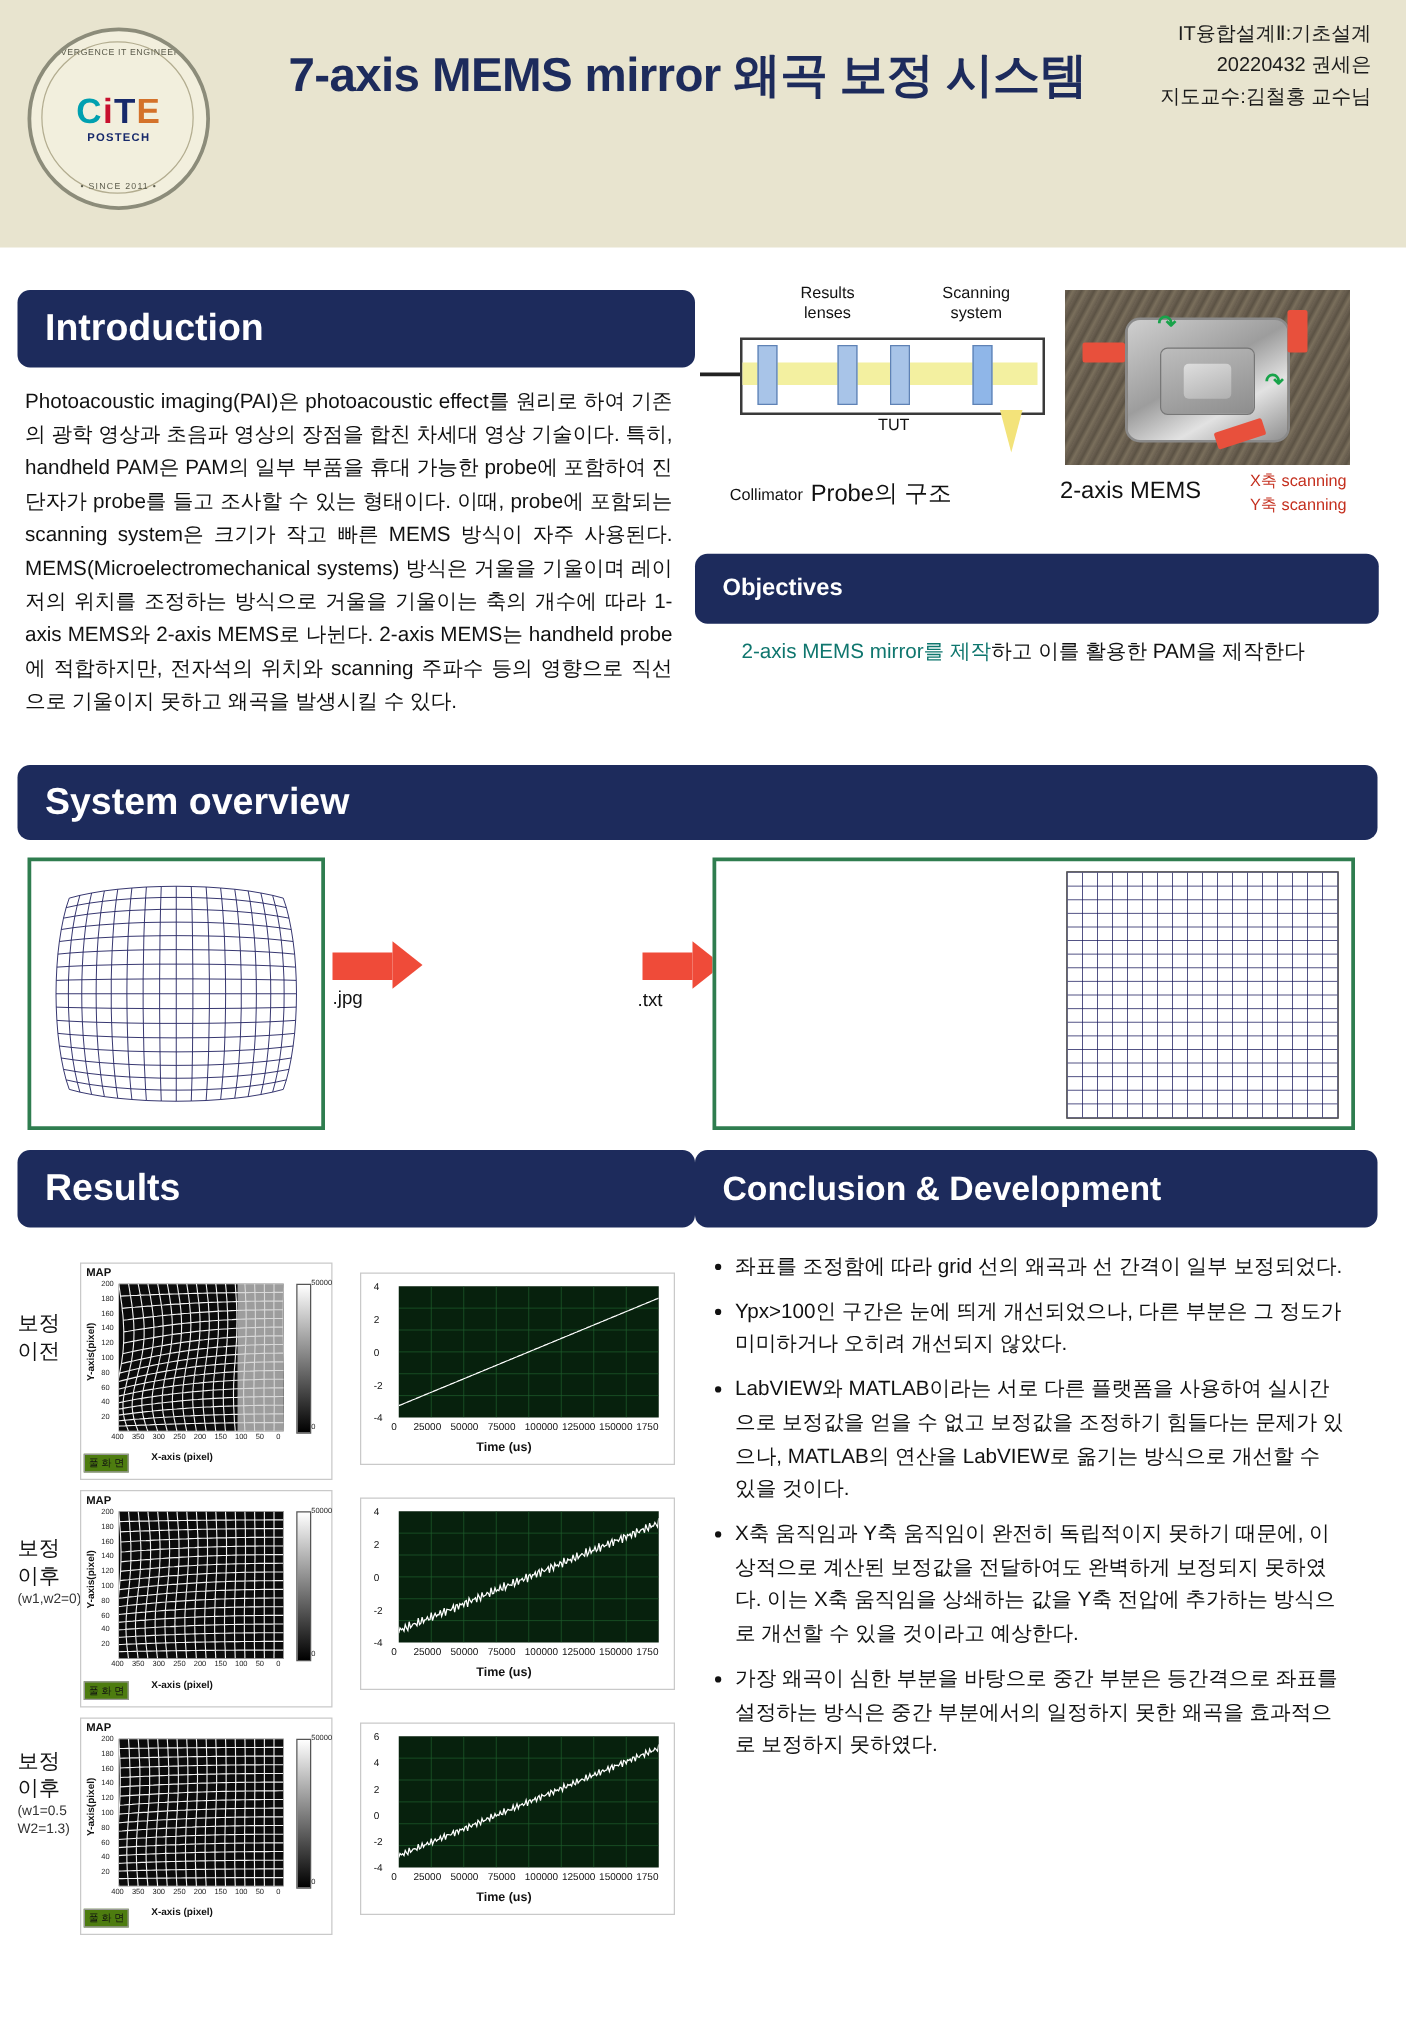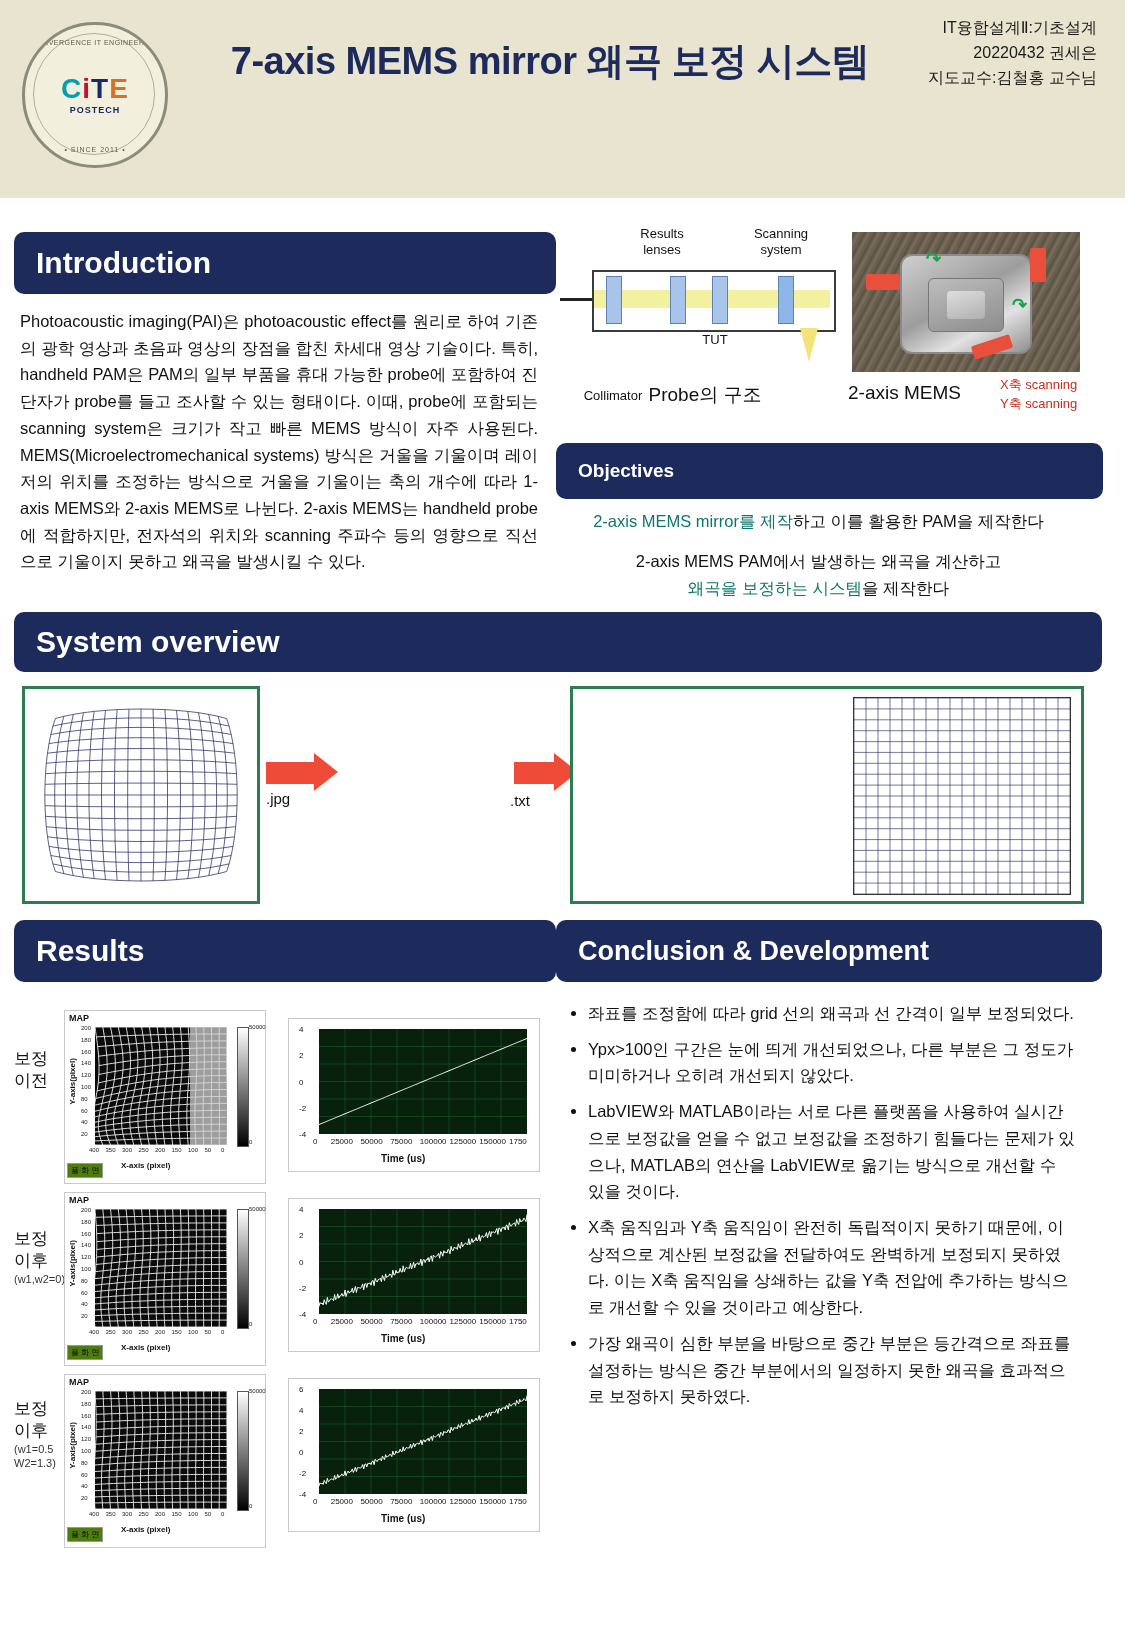--- a/index.html
+++ b/index.html
@@ -229,26 +229,20 @@
 <div class="mems-caption">2-axis MEMS</div>
 <div class="mems-scan">
   <div>X축 scanning</div>
   <div>Y축 scanning</div>
 </div>
 
 <div class="bar" id="obj-bar">Objectives</div>
 <div class="obj-body">
   <div class="obj-l1">
     <span class="red">2-axis MEMS mirror를 제작</span><span>하고 이를 활용한 PAM을 제작한다</span>
-  </div>
-  <div>
-    <div>2-axis MEMS PAM에서 발생하는 왜곡을 계산하고</div>
-    <div>
-      <span class="red">왜곡을 보정하는 시스템</span><span>을 제작한다</span>
-    </div>
   </div>
 </div>
 
 <div class="bar" id="sys-bar">System overview</div>
 <div class="sys-area">
 
   <div class="img-frame" id="distorted-frame">
     <svg class="grid-canvas" viewBox="0 0 232 212" preserveAspectRatio="none">
       <g id="dist-grid" stroke="#1a1a5c" stroke-width="0.7" fill="none">
           <path d="M30.4 29.5 L38.9 27.3 L48.3 25.4 L58.5 23.7 L69.2 22.4 L80.5 21.4 L92.1 20.6 L104.0 20.2 L116.0 20.0 L128.0 20.2 L139.9 20.6 L151.5 21.4 L162.8 22.4 L173.5 23.7 L183.7 25.4 L193.1 27.3 L201.6 29.5 M27.9 37.1 L36.8 35.2 L46.5 33.5 L56.9 32.1 L68.0 30.9 L79.6 30.0 L91.5 29.4 L103.7 29.0 L116.0 28.9 L128.3 29.0 L140.5 29.4 L152.4 30.0 L164.0 30.9 L175.1 32.1 L185.5 33.5 L195.2 35.2 L204.1 37.1 M25.8 45.5 L34.9 43.9 L44.9 42.4 L55.6 41.2 L66.9 40.2 L78.8 39.4 L91.0 38.9 L103.4 38.5 L116.0 38.4 L128.6 38.5 L141.0 38.9 L153.2 39.4 L165.1 40.2 L176.4 41.2 L187.1 42.4 L197.1 43.9 L206.2 45.5 M24.0 54.6 L33.3 53.2 L43.5 52.0 L54.5 51.0 L66.0 50.2 L78.1 49.5 L90.5 49.0 L103.2 48.8 L116.0 48.7 L128.8 48.8 L141.5 49.0 L153.9 49.5 L166.0 50.2 L177.5 51.0 L188.5 52.0 L198.7 53.2 L208.0 54.6 M22.5 64.2 L32.0 63.1 L42.4 62.1 L53.5 61.3 L65.3 60.7 L77.5 60.1 L90.1 59.8 L103.0 59.6 L116.0 59.5 L129.0 59.6 L141.9 59.8 L154.5 60.1 L166.7 60.7 L178.5 61.3 L189.6 62.1 L200.0 63.1 L209.5 64.2 M21.3 74.3 L31.0 73.4 L41.5 72.7 L52.8 72.1 L64.7 71.6 L77.1 71.2 L89.9 70.9 L102.9 70.8 L116.0 70.7 L129.1 70.8 L142.1 70.9 L154.9 71.2 L167.3 71.6 L179.2 72.1 L190.5 72.7 L201.0 73.4 L210.7 74.3 M20.5 84.7 L30.3 84.1 L40.9 83.6 L52.3 83.2 L64.3 82.9 L76.8 82.6 L89.7 82.4 L102.8 82.3 L116.0 82.3 L129.2 82.3 L142.3 82.4 L155.2 82.6 L167.7 82.9 L179.7 83.2 L191.1 83.6 L201.7 84.1 L211.5 84.7 M20.0 95.3 L29.8 95.0 L40.5 94.8 L52.0 94.6 L64.0 94.4 L76.6 94.3 L89.5 94.2 L102.7 94.1 L116.0 94.1 L129.3 94.1 L142.5 94.2 L155.4 94.3 L168.0 94.4 L180.0 94.6 L191.5 94.8 L202.2 95.0 L212.0 95.3 M19.8 106.0 L29.7 106.0 L40.4 106.0 L51.9 106.0 L64.0 106.0 L76.5 106.0 L89.5 106.0 L102.7 106.0 L116.0 106.0 L129.3 106.0 L142.5 106.0 L155.5 106.0 L168.0 106.0 L180.1 106.0 L191.6 106.0 L202.3 106.0 L212.2 106.0 M20.0 116.7 L29.8 117.0 L40.5 117.2 L52.0 117.4 L64.0 117.6 L76.6 117.7 L89.5 117.8 L102.7 117.9 L116.0 117.9 L129.3 117.9 L142.5 117.8 L155.4 117.7 L168.0 117.6 L180.0 117.4 L191.5 117.2 L202.2 117.0 L212.0 116.7 M20.5 127.3 L30.3 127.9 L40.9 128.4 L52.3 128.8 L64.3 129.1 L76.8 129.4 L89.7 129.6 L102.8 129.7 L116.0 129.7 L129.2 129.7 L142.3 129.6 L155.2 129.4 L167.7 129.1 L179.7 128.8 L191.1 128.4 L201.7 127.9 L211.5 127.3 M21.3 137.7 L31.0 138.6 L41.5 139.3 L52.8 139.9 L64.7 140.4 L77.1 140.8 L89.9 141.1 L102.9 141.2 L116.0 141.3 L129.1 141.2 L142.1 141.1 L154.9 140.8 L167.3 140.4 L179.2 139.9 L190.5 139.3 L201.0 138.6 L210.7 137.7 M22.5 147.8 L32.0 148.9 L42.4 149.9 L53.5 150.7 L65.3 151.3 L77.5 151.9 L90.1 152.2 L103.0 152.4 L116.0 152.5 L129.0 152.4 L141.9 152.2 L154.5 151.9 L166.7 151.3 L178.5 150.7 L189.6 149.9 L200.0 148.9 L209.5 147.8 M24.0 157.4 L33.3 158.8 L43.5 160.0 L54.5 161.0 L66.0 161.8 L78.1 162.5 L90.5 163.0 L103.2 163.2 L116.0 163.3 L128.8 163.2 L141.5 163.0 L153.9 162.5 L166.0 161.8 L177.5 161.0 L188.5 160.0 L198.7 158.8 L208.0 157.4 M25.8 166.5 L34.9 168.1 L44.9 169.6 L55.6 170.8 L66.9 171.8 L78.8 172.6 L91.0 173.1 L103.4 173.5 L116.0 173.6 L128.6 173.5 L141.0 173.1 L153.2 172.6 L165.1 171.8 L176.4 170.8 L187.1 169.6 L197.1 168.1 L206.2 166.5 M27.9 174.9 L36.8 176.8 L46.5 178.5 L56.9 179.9 L68.0 181.1 L79.6 182.0 L91.5 182.6 L103.7 183.0 L116.0 183.1 L128.3 183.0 L140.5 182.6 L152.4 182.0 L164.0 181.1 L175.1 179.9 L185.5 178.5 L195.2 176.8 L204.1 174.9 M30.4 182.5 L38.9 184.7 L48.3 186.6 L58.5 188.3 L69.2 189.6 L80.5 190.6 L92.1 191.4 L104.0 191.8 L116.0 192.0 L128.0 191.8 L139.9 191.4 L151.5 190.6 L162.8 189.6 L173.5 188.3 L183.7 186.6 L193.1 184.7 L201.6 182.5 M30.4 29.5 L27.9 37.1 L25.8 45.5 L24.0 54.6 L22.5 64.2 L21.3 74.3 L20.5 84.7 L20.0 95.3 L19.8 106.0 L20.0 116.7 L20.5 127.3 L21.3 137.7 L22.5 147.8 L24.0 157.4 L25.8 166.5 L27.9 174.9 L30.4 182.5 M38.9 27.3 L36.8 35.2 L34.9 43.9 L33.3 53.2 L32.0 63.1 L31.0 73.4 L30.3 84.1 L29.8 95.0 L29.7 106.0 L29.8 117.0 L30.3 127.9 L31.0 138.6 L32.0 148.9 L33.3 158.8 L34.9 168.1 L36.8 176.8 L38.9 184.7 M48.3 25.4 L46.5 33.5 L44.9 42.4 L43.5 52.0 L42.4 62.1 L41.5 72.7 L40.9 83.6 L40.5 94.8 L40.4 106.0 L40.5 117.2 L40.9 128.4 L41.5 139.3 L42.4 149.9 L43.5 160.0 L44.9 169.6 L46.5 178.5 L48.3 186.6 M58.5 23.7 L56.9 32.1 L55.6 41.2 L54.5 51.0 L53.5 61.3 L52.8 72.1 L52.3 83.2 L52.0 94.6 L51.9 106.0 L52.0 117.4 L52.3 128.8 L52.8 139.9 L53.5 150.7 L54.5 161.0 L55.6 170.8 L56.9 179.9 L58.5 188.3 M69.2 22.4 L68.0 30.9 L66.9 40.2 L66.0 50.2 L65.3 60.7 L64.7 71.6 L64.3 82.9 L64.0 94.4 L64.0 106.0 L64.0 117.6 L64.3 129.1 L64.7 140.4 L65.3 151.3 L66.0 161.8 L66.9 171.8 L68.0 181.1 L69.2 189.6 M80.5 21.4 L79.6 30.0 L78.8 39.4 L78.1 49.5 L77.5 60.1 L77.1 71.2 L76.8 82.6 L76.6 94.3 L76.5 106.0 L76.6 117.7 L76.8 129.4 L77.1 140.8 L77.5 151.9 L78.1 162.5 L78.8 172.6 L79.6 182.0 L80.5 190.6 M92.1 20.6 L91.5 29.4 L91.0 38.9 L90.5 49.0 L90.1 59.8 L89.9 70.9 L89.7 82.4 L89.5 94.2 L89.5 106.0 L89.5 117.8 L89.7 129.6 L89.9 141.1 L90.1 152.2 L90.5 163.0 L91.0 173.1 L91.5 182.6 L92.1 191.4 M104.0 20.2 L103.7 29.0 L103.4 38.5 L103.2 48.8 L103.0 59.6 L102.9 70.8 L102.8 82.3 L102.7 94.1 L102.7 106.0 L102.7 117.9 L102.8 129.7 L102.9 141.2 L103.0 152.4 L103.2 163.2 L103.4 173.5 L103.7 183.0 L104.0 191.8 M116.0 20.0 L116.0 28.9 L116.0 38.4 L116.0 48.7 L116.0 59.5 L116.0 70.7 L116.0 82.3 L116.0 94.1 L116.0 106.0 L116.0 117.9 L116.0 129.7 L116.0 141.3 L116.0 152.5 L116.0 163.3 L116.0 173.6 L116.0 183.1 L116.0 192.0 M128.0 20.2 L128.3 29.0 L128.6 38.5 L128.8 48.8 L129.0 59.6 L129.1 70.8 L129.2 82.3 L129.3 94.1 L129.3 106.0 L129.3 117.9 L129.2 129.7 L129.1 141.2 L129.0 152.4 L128.8 163.2 L128.6 173.5 L128.3 183.0 L128.0 191.8 M139.9 20.6 L140.5 29.4 L141.0 38.9 L141.5 49.0 L141.9 59.8 L142.1 70.9 L142.3 82.4 L142.5 94.2 L142.5 106.0 L142.5 117.8 L142.3 129.6 L142.1 141.1 L141.9 152.2 L141.5 163.0 L141.0 173.1 L140.5 182.6 L139.9 191.4 M151.5 21.4 L152.4 30.0 L153.2 39.4 L153.9 49.5 L154.5 60.1 L154.9 71.2 L155.2 82.6 L155.4 94.3 L155.5 106.0 L155.4 117.7 L155.2 129.4 L154.9 140.8 L154.5 151.9 L153.9 162.5 L153.2 172.6 L152.4 182.0 L151.5 190.6 M162.8 22.4 L164.0 30.9 L165.1 40.2 L166.0 50.2 L166.7 60.7 L167.3 71.6 L167.7 82.9 L168.0 94.4 L168.0 106.0 L168.0 117.6 L167.7 129.1 L167.3 140.4 L166.7 151.3 L166.0 161.8 L165.1 171.8 L164.0 181.1 L162.8 189.6 M173.5 23.7 L175.1 32.1 L176.4 41.2 L177.5 51.0 L178.5 61.3 L179.2 72.1 L179.7 83.2 L180.0 94.6 L180.1 106.0 L180.0 117.4 L179.7 128.8 L179.2 139.9 L178.5 150.7 L177.5 161.0 L176.4 170.8 L175.1 179.9 L173.5 188.3 M183.7 25.4 L185.5 33.5 L187.1 42.4 L188.5 52.0 L189.6 62.1 L190.5 72.7 L191.1 83.6 L191.5 94.8 L191.6 106.0 L191.5 117.2 L191.1 128.4 L190.5 139.3 L189.6 149.9 L188.5 160.0 L187.1 169.6 L185.5 178.5 L183.7 186.6 M193.1 27.3 L195.2 35.2 L197.1 43.9 L198.7 53.2 L200.0 63.1 L201.0 73.4 L201.7 84.1 L202.2 95.0 L202.3 106.0 L202.2 117.0 L201.7 127.9 L201.0 138.6 L200.0 148.9 L198.7 158.8 L197.1 168.1 L195.2 176.8 L193.1 184.7 M201.6 29.5 L204.1 37.1 L206.2 45.5 L208.0 54.6 L209.5 64.2 L210.7 74.3 L211.5 84.7 L212.0 95.3 L212.2 106.0 L212.0 116.7 L211.5 127.3 L210.7 137.7 L209.5 147.8 L208.0 157.4 L206.2 166.5 L204.1 174.9 L201.6 182.5 "></path>

